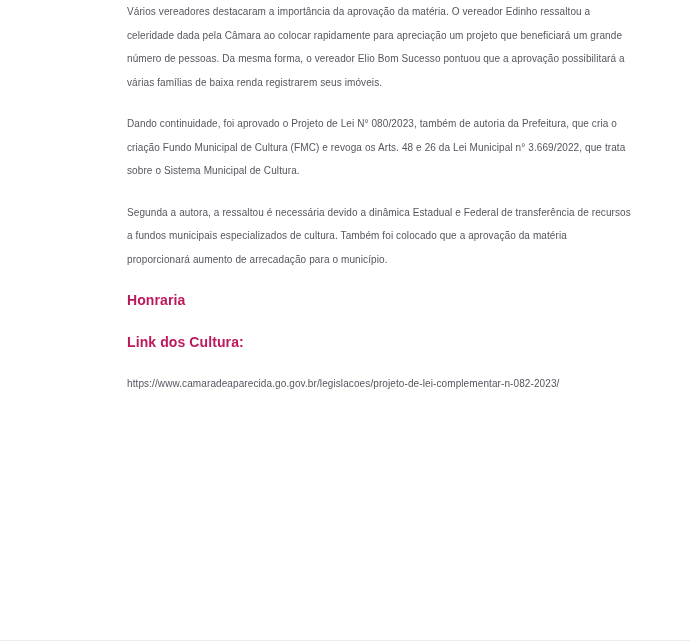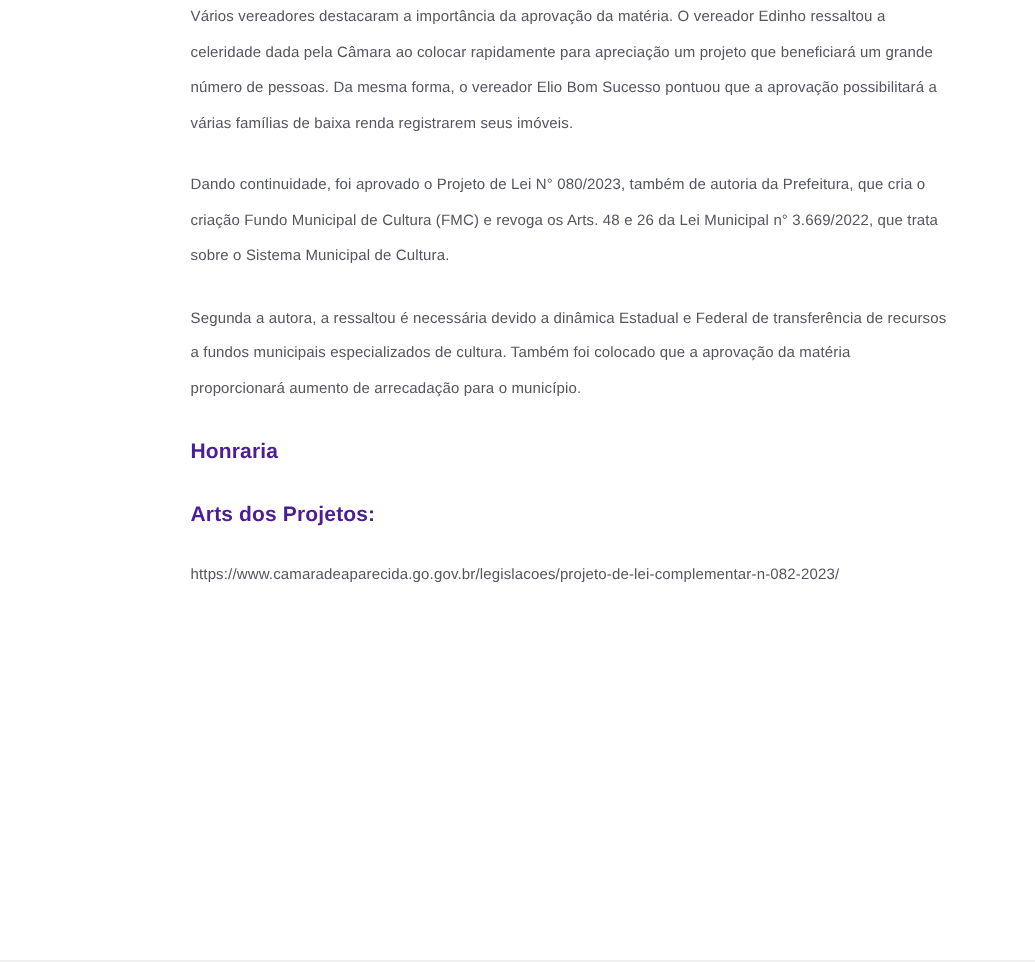--- a/index.html
+++ b/index.html
@@ -26,21 +26,21 @@
     line-height: 23.5px;
     font-weight: 400;
     color: #54565e;
     letter-spacing: 0.1px;
   }
   .section-heading {
     margin: 0 0 18px 0;
     font-size: 14px;
     line-height: 23.5px;
     font-weight: 700;
-    color: #4c1d95;
+    color: #be185d;
     letter-spacing: 0.1px;
   }
   .link-text {
     overflow-wrap: break-word;
     word-wrap: break-word;
   }
   .bottom-divider {
     position: absolute;
     left: 0;
     bottom: 0;
@@ -56,18 +56,18 @@
   <p class="body-text">Vários vereadores destacaram a importância da aprovação da matéria. O vereador Edinho ressaltou a celeridade dada pela Câmara ao colocar rapidamente para apreciação um projeto que beneficiará um grande número de pessoas. Da mesma forma, o vereador Elio Bom Sucesso pontuou que a aprovação possibilitará a várias famílias de baixa renda registrarem seus imóveis.</p>
 
   <p class="body-text">Dando continuidade, foi aprovado o Projeto de Lei N° 080/2023, também de autoria da Prefeitura, que cria o criação Fundo Municipal de Cultura (FMC) e revoga os Arts. 48 e 26 da Lei Municipal n° 3.669/2022, que trata sobre o Sistema Municipal de Cultura.</p>
 
   <p class="body-text">Segunda a autora, a ressaltou é necessária devido a dinâmica Estadual e Federal de transferência de recursos a fundos municipais especializados de cultura. Também foi colocado que a aprovação da matéria proporcionará aumento de arrecadação para o município.</p>
 
 
   <h3 class="section-heading">Honraria</h3>
 
 
-  <h3 class="section-heading">Arts dos Projetos:</h3>
+  <h3 class="section-heading">Link dos Cultura:</h3>
 
   <p class="body-text link-text">https://www.camaradeaparecida.go.gov.br/legislacoes/projeto-de-lei-complementar-n-082-2023/</p>
 </main>
 
 <div class="bottom-divider"></div>
 
 </body></html>

